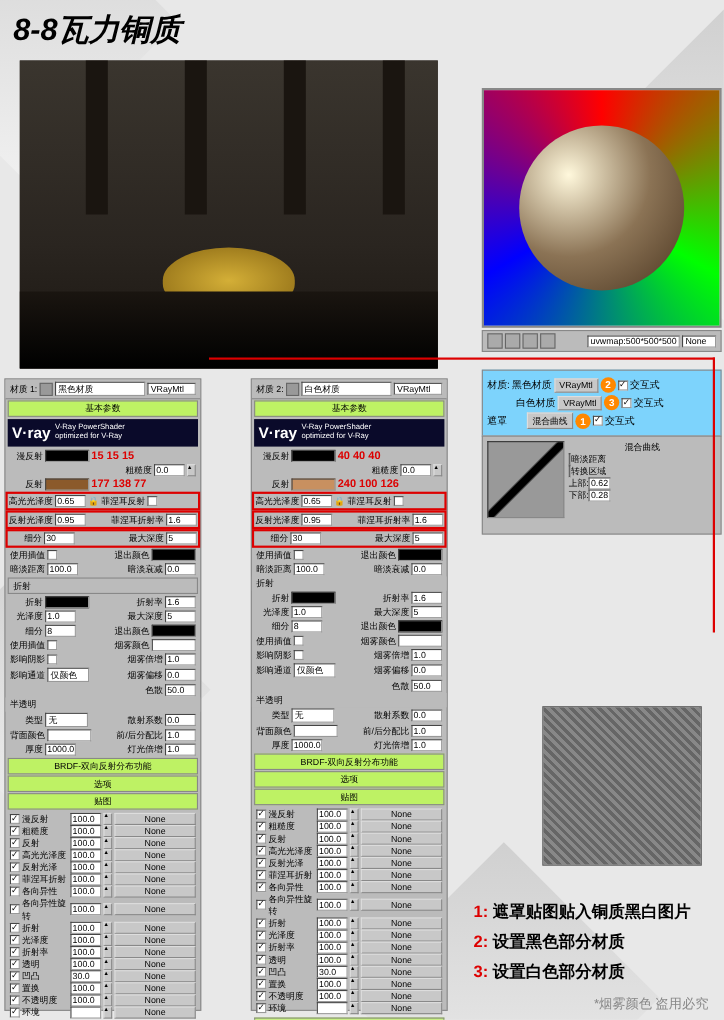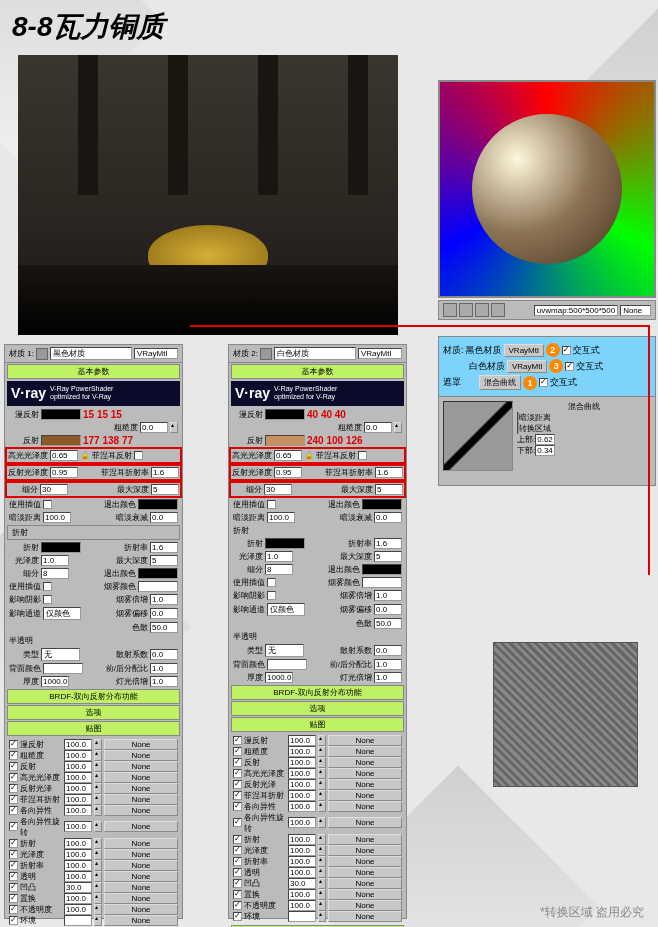--- a/index.html
+++ b/index.html
@@ -120,21 +120,21 @@
     </div>
 </div>
 
 <div class="curve-panel">
 <div class="curve-box"></div>
 <div class="curve-opts">
 <div style="text-align:center">混合曲线</div>
 <div><span class="map-chk"></span> <span>暗淡距离</span></div>
 <div><span class="map-chk"></span> <span>转换区域</span></div>
 <div><span>上部:</span><span class="spin-val">0.62</span></div>
-<div><span>下部:</span><span class="spin-val">0.34</span></div>
+<div><span>下部:</span><span class="spin-val">0.28</span></div>
 </div>
 </div>
 
 <div class="tex-preview"></div>
 
 <div class="red-line rl1"></div>
 <div class="red-line rl2"></div>
 
 <div class="panel p1">
 <div class="panel-head">
@@ -643,15 +643,18 @@
         <span class="spin-val"></span>
         <span class="spin-btn">▴</span>
         <span class="map-none">None</span>
       </div>
     </div>
 <div class="section-h">反射插值</div>
 
 </div>
 
 <div class="legend">
-</div>
-
-<div class="watermark">*转换区域  盗用必究</div>
+<div><span class="legend-num">1:</span> <span>遮罩贴图贴入铜质黑白图片</span></div>
+<div><span class="legend-num">2:</span> <span>设置黑色部分材质</span></div>
+<div><span class="legend-num">3:</span> <span>设置白色部分材质</span></div>
+</div>
+
+<div class="watermark">*烟雾颜色  盗用必究</div>
 
 </body></html>

